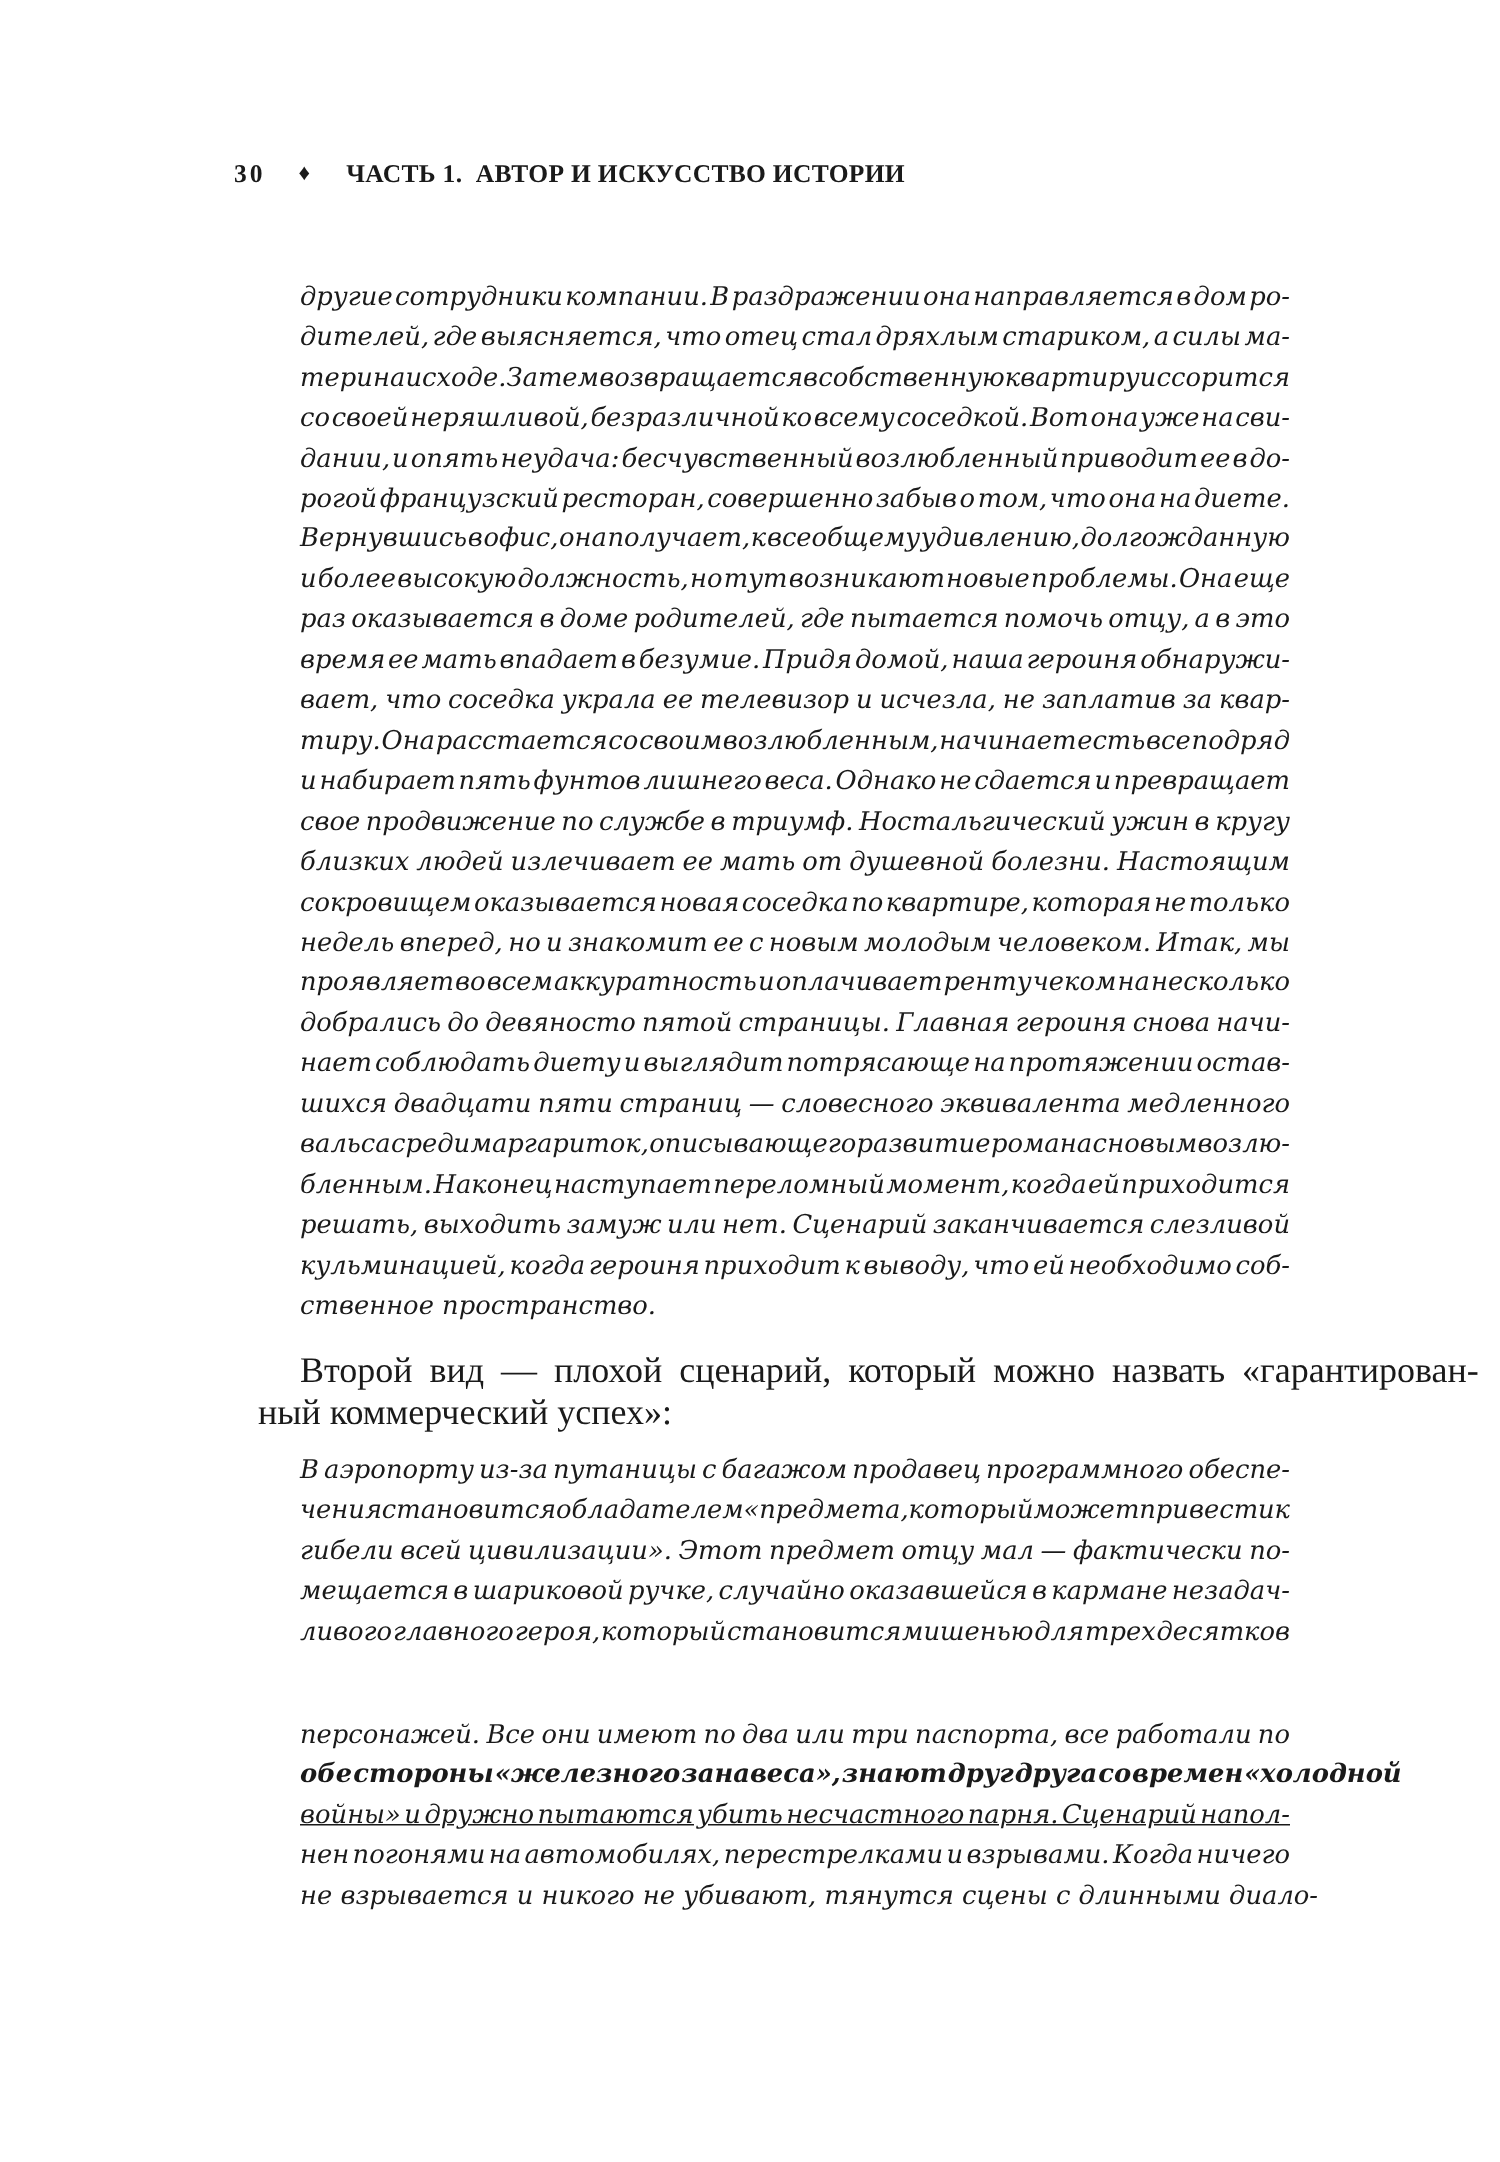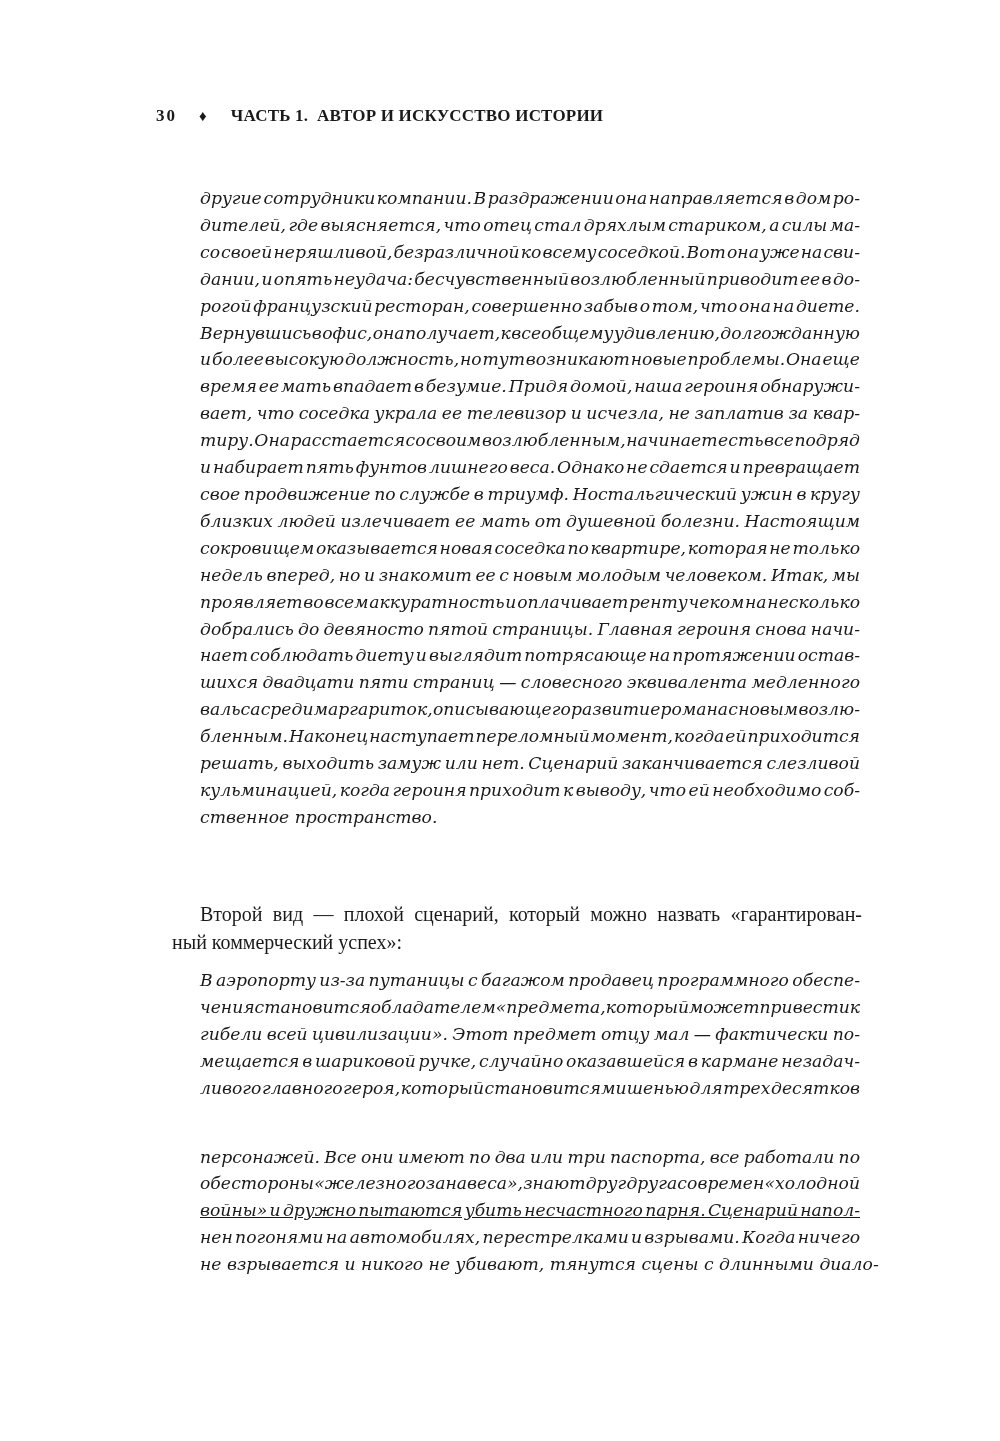--- a/index.html
+++ b/index.html
@@ -58,21 +58,21 @@
     }
     .quote .line.last {
       text-align-last: left;
     }
     .body-para {
       position: absolute;
       left: 172px;
       top: 900px;
       width: 690px;
       font-family: "Liberation Serif", serif;
-      font-size: 20px;
+      font-size: 24px;
       line-height: 28px;
       margin: 0;
     }
     .body-para .line {
       display: block;
       white-space: nowrap;
       text-align: justify;
       text-align-last: justify;
     }
     .body-para .line.first { text-indent: 28px; }
@@ -90,25 +90,27 @@
 <div class="running-head">
   <span class="page-num">30</span>
   <span class="diamond">♦</span>
   <span style="white-space:pre">ЧАСТЬ 1.  АВТОР И ИСКУССТВО ИСТОРИИ</span>
 </div>
 
 <div class="content">
   <div class="quote" id="quote1">
       <span class="line" style="display: block; word-spacing: -3.86285px;">другие сотрудники компании. В раздражении она направляется в дом ро-</span>
       <span class="line" style="display: block; word-spacing: -3.12969px;">дителей, где выясняется, что отец стал дряхлым стариком, а силы ма-</span>
+      <span class="line" style="display: block; word-spacing: -5.37153px;">тери на исходе. Затем возвращается в собственную квартиру и ссорится</span>
       <span class="line" style="display: block; word-spacing: -4.34943px;">со своей неряшливой, безразличной ко всему соседкой. Вот она уже на сви-</span>
       <span class="line" style="display: block; word-spacing: -4.125px;">дании, и опять неудача: бесчувственный возлюбленный приводит ее в до-</span>
       <span class="line" style="display: block; word-spacing: -3.72656px;">рогой французский ресторан, совершенно забыв о том, что она на диете.</span>
       <span class="line" style="display: block; word-spacing: -5.05078px;">Вернувшись в офис, она получает, к всеобщему удивлению, долгожданную</span>
       <span class="line" style="display: block; word-spacing: -4.63906px;">и более высокую должность, но тут возникают новые проблемы. Она еще</span>
+      <span class="line" style="display: block; word-spacing: -1.93466px;">раз оказывается в доме родителей, где пытается помочь отцу, а в это</span>
       <span class="line" style="display: block; word-spacing: -3.54062px;">время ее мать впадает в безумие. Придя домой, наша героиня обнаружи-</span>
       <span class="line" style="display: block; word-spacing: -0.867898px;">вает, что соседка украла ее телевизор и исчезла, не заплатив за квар-</span>
       <span class="line" style="display: block; word-spacing: -4.93403px; font-style: italic;">тиру. Она расстается со своим возлюбленным, начинает есть все подряд</span>
       <span class="line" style="display: block; word-spacing: -3.57812px;">и набирает пять фунтов лишнего веса. Однако не сдается и превращает</span>
       <span class="line" style="display: block; word-spacing: -1.76736px;">свое продвижение по службе в триумф. Ностальгический ужин в кругу</span>
       <span class="line" style="display: block; word-spacing: -0.832031px;">близких людей излечивает ее мать от душевной болезни. Настоящим</span>
       <span class="line" style="display: block; word-spacing: -3.78906px;">сокровищем оказывается новая соседка по квартире, которая не только</span>
       <span class="line" style="display: block; word-spacing: -1.88494px;">недель вперед, но и знакомит ее с новым молодым человеком. Итак, мы</span>
       <span class="line" style="display: block; word-spacing: -4.69792px;">проявляет во всем аккуратность и оплачивает ренту чеком на несколько</span>
       <span class="line" style="display: block; word-spacing: -1.33594px;">добрались до девяносто пятой страницы. Главная героиня снова начи-</span>
@@ -128,18 +130,18 @@
   </div>
 
 <div class="quote2">
   <div class="quote" id="quote2">
       <span class="line" style="display: block; word-spacing: -2.0625px;">В аэропорту из-за путаницы с багажом продавец программного обеспе-</span>
       <span class="line" style="display: block; word-spacing: -5.52679px;">чения становится обладателем «предмета, который может привести к</span>
       <span class="line" style="display: block; word-spacing: -1.46701px;">гибели всей цивилизации». Этот предмет отцу мал — фактически по-</span>
       <span class="line" style="display: block; word-spacing: -2.59375px;">мещается в шариковой ручке, случайно оказавшейся в кармане незадач-</span>
       <span class="line" style="display: block; word-spacing: -4.9043px;">ливого главного героя, который становится мишенью для трех десятков</span>
       <span class="line" style="display: block; word-spacing: -1.22443px; margin-top: 42px;">персонажей. Все они имеют по два или три паспорта, все работали по</span>
-      <span class="line" style="display: block; word-spacing: -5.31771px;">обе стороны «железного занавеса», знают друг друга со времен «холодной</span>
+      <span class="line" style="display: block; word-spacing: -5.31771px; font-weight: bold;">обе стороны «железного занавеса», знают друг друга со времен «холодной</span>
       <span class="line" style="display: block; word-spacing: -3.16016px; text-decoration: underline;">войны» и дружно пытаются убить несчастного парня. Сценарий напол-</span>
       <span class="line" style="display: block; word-spacing: -3.20508px;">нен погонями на автомобилях, перестрелками и взрывами. Когда ничего</span>
       <span class="line last">не взрывается и никого не убивают, тянутся сцены с длинными диало-</span>
     </div>
 </div>
 
 </body></html>

